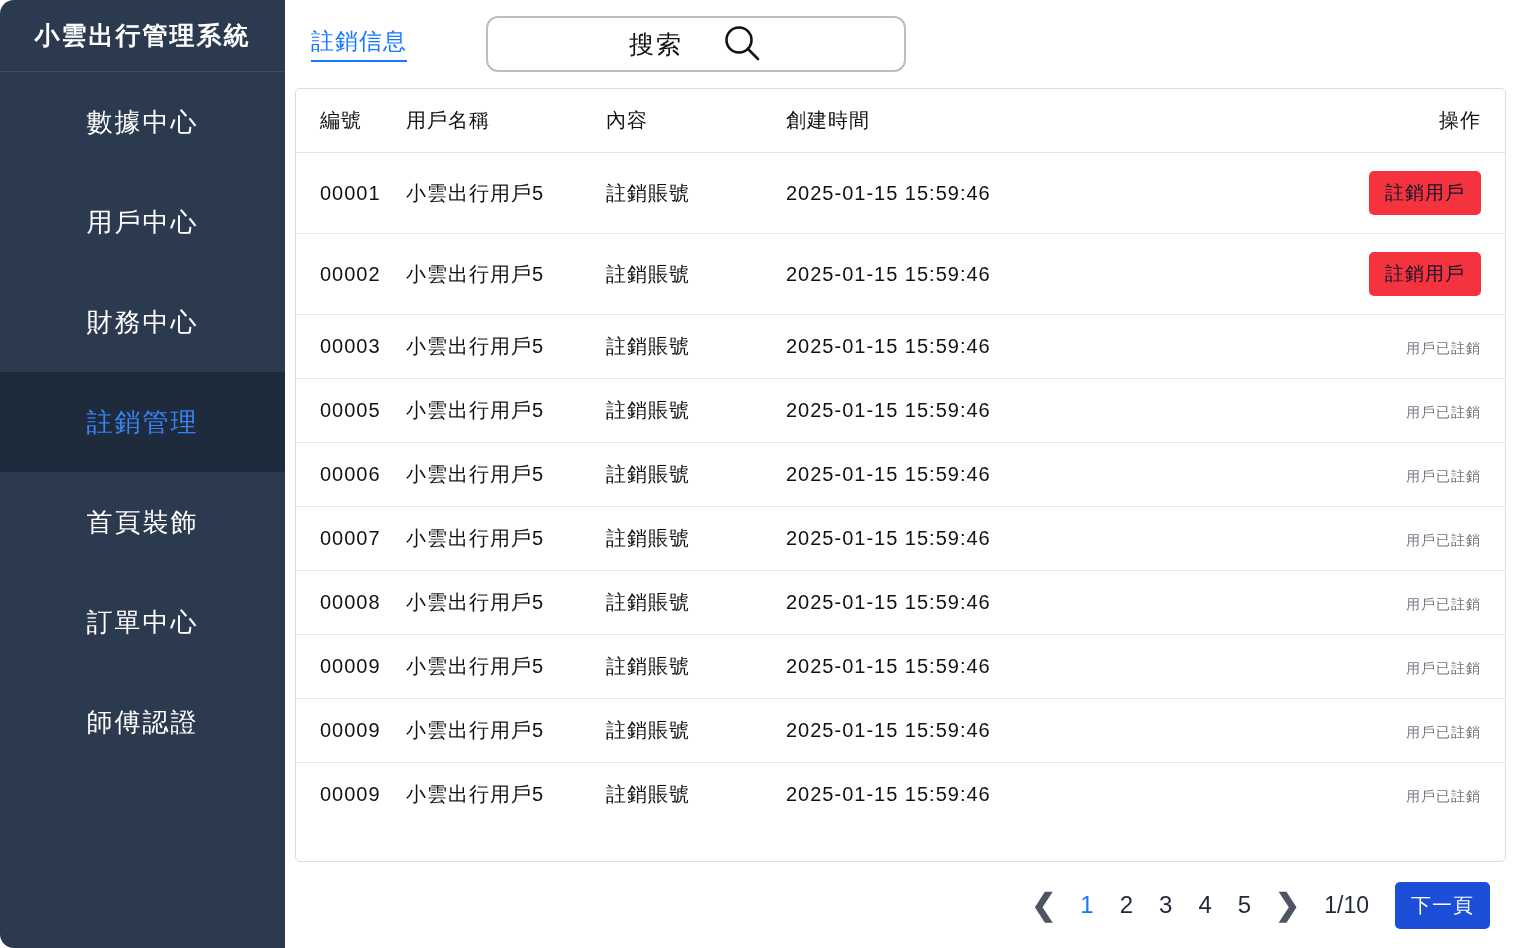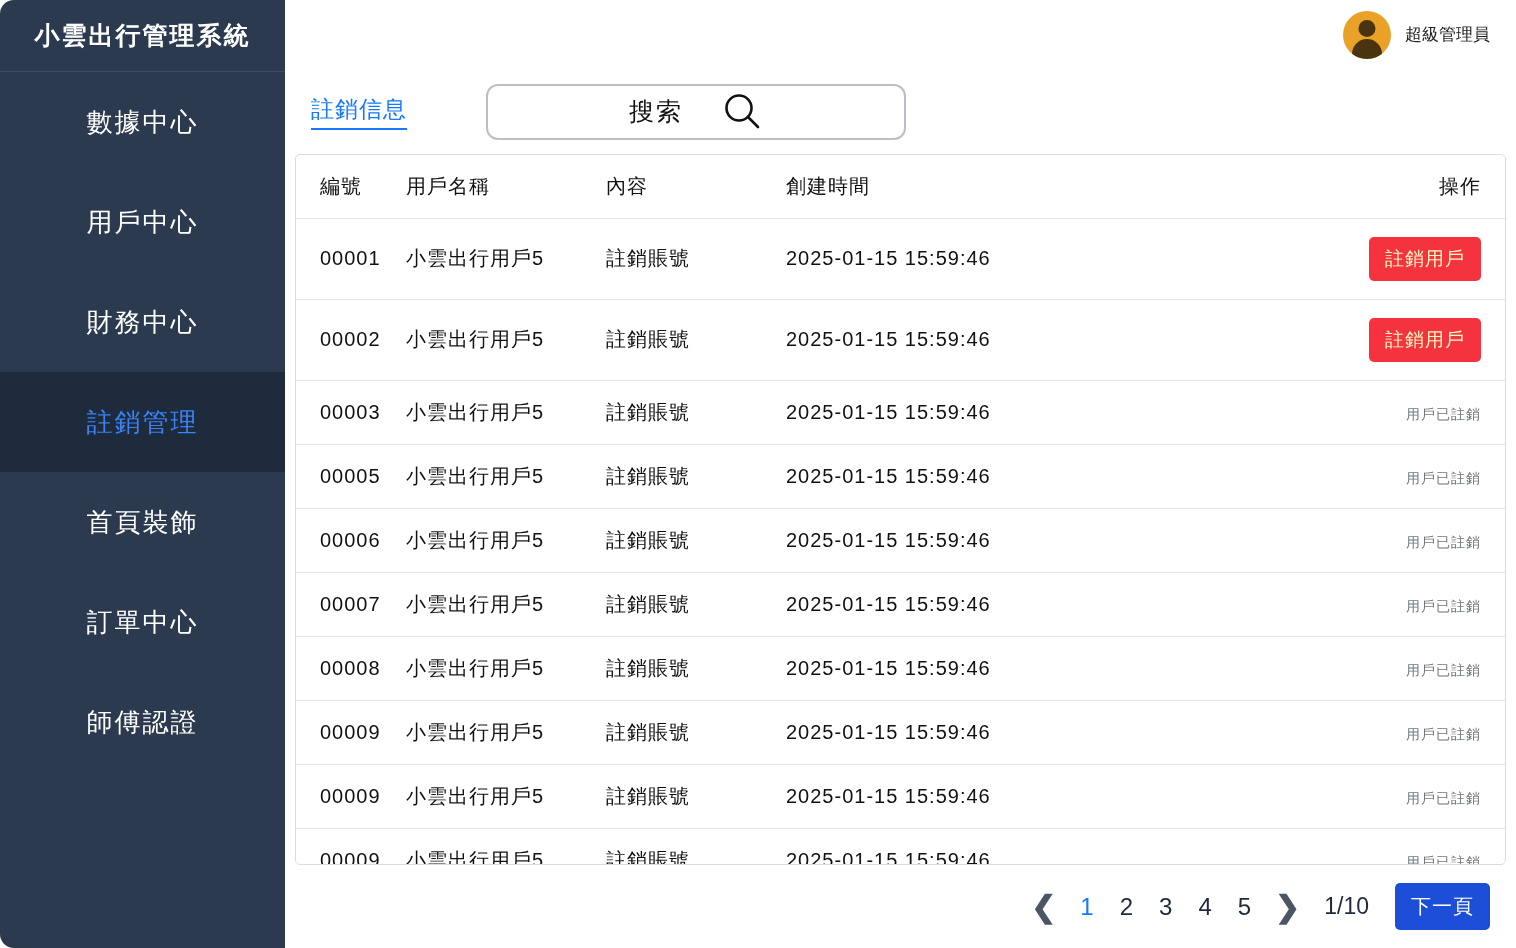--- a/index.html
+++ b/index.html
@@ -178,21 +178,21 @@
 
   .col-id     { width: 110px; padding-left: 24px !important; }
   .col-name   { width: 200px; }
   .col-content{ width: 180px; }
   .col-time   { width: 320px; }
   .col-action { text-align: right; padding-right: 24px !important; }
 
   .btn-danger {
     display: inline-block;
     background: #f5333f;
-    color: #fef9c3;
+    color: #0f172a;
     font-size: 19px;
     padding: 9px 16px;
     border: none;
     border-radius: 5px;
     cursor: pointer;
     letter-spacing: 1px;
   }
   .status-done {
     color: #6f7880;
     font-size: 14px;
@@ -253,27 +253,20 @@
       <div class="nav-item">財務中心</div>
       <div class="nav-item active">註銷管理</div>
       <div class="nav-item">首頁裝飾</div>
       <div class="nav-item">訂單中心</div>
       <div class="nav-item">師傅認證</div>
     </nav>
   </aside>
 
   <section class="main">
 
-    <div class="topbar">
-      <div class="avatar">
-        <span class="head"></span>
-        <span class="body"></span>
-      </div>
-      <div class="user-name">超級管理員</div>
-    </div>
 
     <div class="toolbar">
       <div class="tab-link">註銷信息</div>
       <div class="search-box">
         <span class="search-text">搜索</span>
         <span class="search-icon">
           <svg width="42" height="42" viewBox="0 0 42 42">
             <circle cx="18" cy="17" r="12.5" fill="none" stroke="#111" stroke-width="2.6"></circle>
             <line x1="27" y1="26" x2="37" y2="36" stroke="#111" stroke-width="2.6" stroke-linecap="round"></line>
           </svg>

